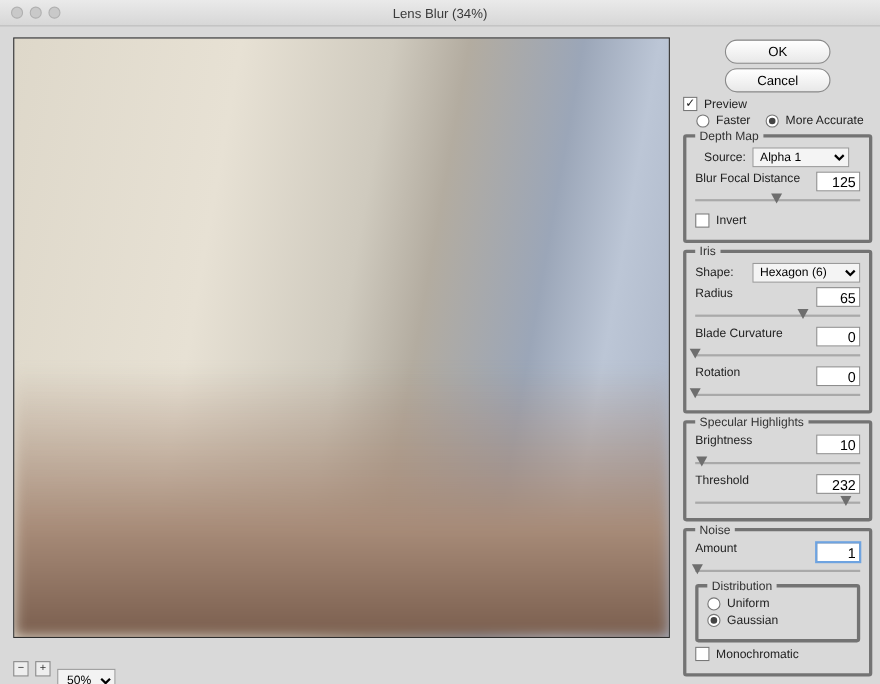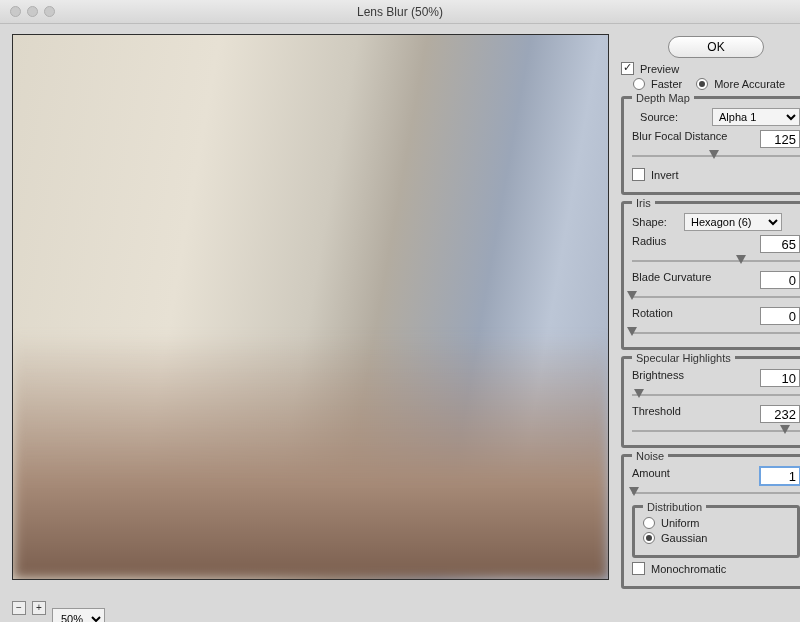--- a/index.html
+++ b/index.html
@@ -41,54 +41,55 @@
 </style>
 </head>
 <body>
 
 <div class="titlebar">
   <div class="tlights">
     <div class="tlight"></div>
     <div class="tlight"></div>
     <div class="tlight"></div>
   </div>
-  <div class="title">Lens Blur (50%)</div>
+  <div class="title">Lens Blur (34%)</div>
 </div>
 
 <div class="content">
   <div class="left">
     <div class="preview-box"></div>
     <div class="bottombar">
       <div class="sqbtn">−</div>
       <div class="sqbtn">+</div>
       <select class="zoomsel">
         <option>50%</option>
       </select>
     </div>
   </div>
 
   <div class="right">
     <button class="btn">OK</button>
+    <button class="btn">Cancel</button>
 
     <div class="row">
       <input type="checkbox" class="chk" checked="" style="">
       <span>Preview</span>
     </div>
     <div class="row indent">
       <input type="radio" class="radio" name="pvmode" style="">
       <span>Faster</span>
       <input type="radio" class="radio" name="pvmode" checked="" style="margin-left: 8px;">
       <span>More Accurate</span>
     </div>
 
     <div class="group">
       <div class="group-title">Depth Map</div>
       <div class="row" style="justify-content:flex-start;">
         <span style="width:46px; text-align:right;">Source:</span>
-        <select class="sel" style="width:88px;margin-left:28px;"><option>Alpha 1</option></select>
+        <select class="sel" style="width:88px;"><option>Alpha 1</option></select>
       </div>
       <div class="lblrow">
         <span>Blur Focal Distance</span>
         <input class="numbox" value="125" style="">
       </div>
       <div class="slider">
           <div class="track"></div>
           <div class="thumb" style="left:49%"></div>
         </div>
       <div class="row" style="margin-top:6px;">

